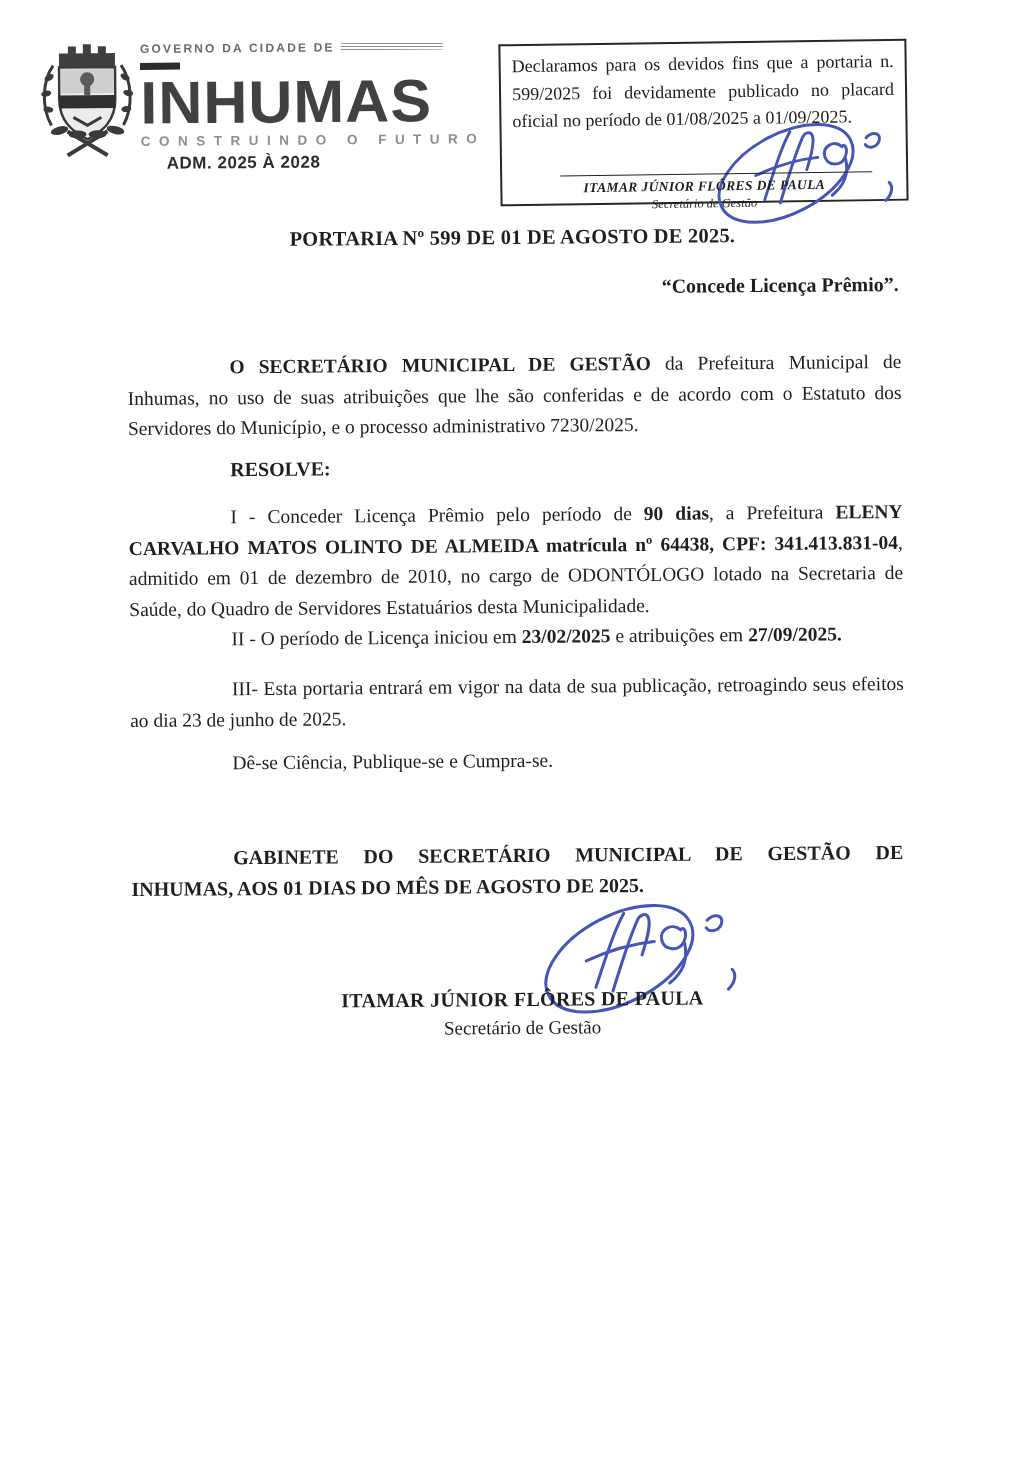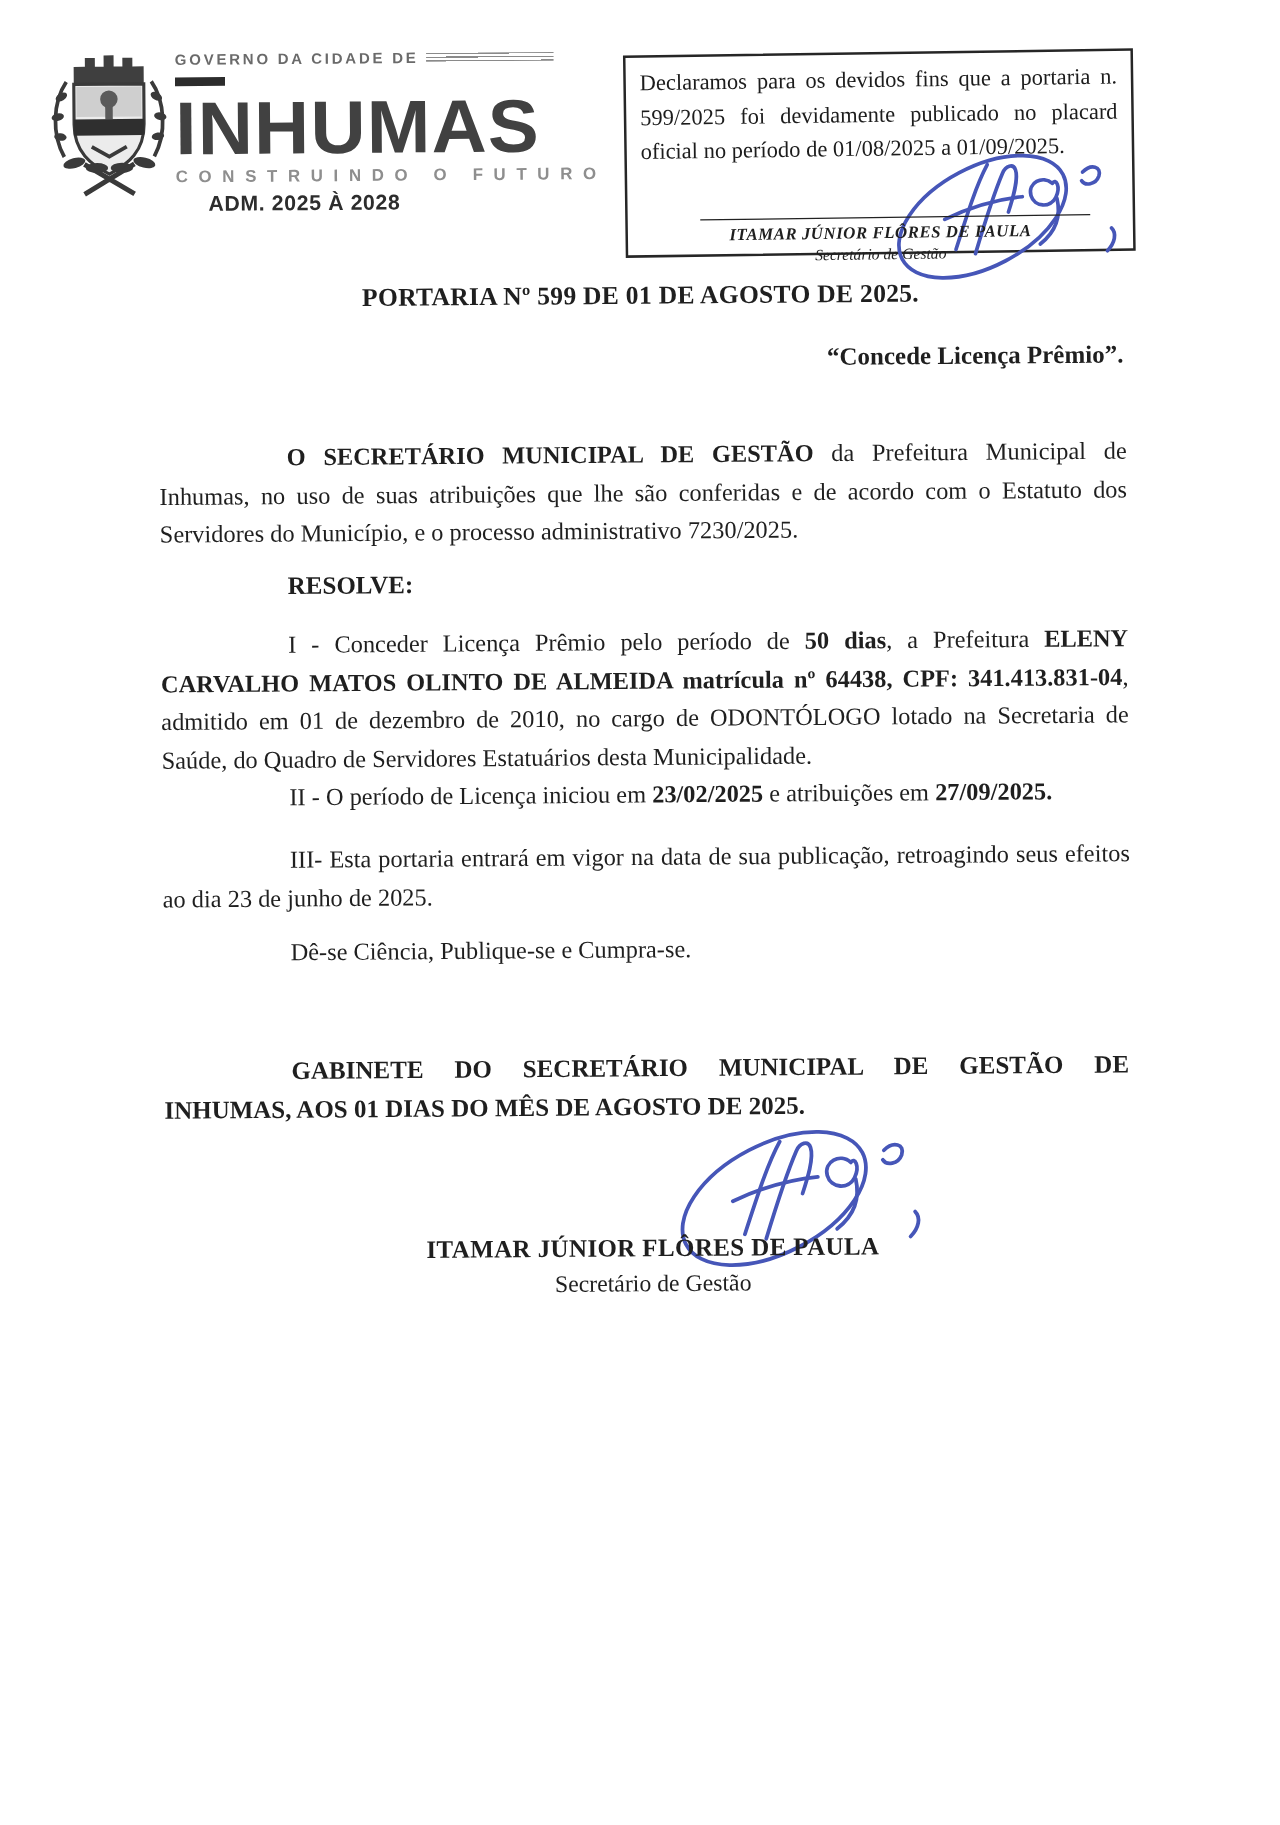--- a/index.html
+++ b/index.html
@@ -134,21 +134,21 @@
       <div class="decl-role">Secretário de Gestão</div>
     </div>
 
     <div class="doc-title">PORTARIA Nº 599 DE 01 DE AGOSTO DE 2025.</div>
     <div class="doc-subtitle">“Concede Licença Prêmio”.</div>
 
     <div class="para p1"><b>O SECRETÁRIO MUNICIPAL DE GESTÃO</b><span> da Prefeitura Municipal de Inhumas, no uso de suas atribuições que lhe são conferidas e de acordo com o Estatuto dos Servidores do Município, e o processo administrativo 7230/2025.</span></div>
 
     <div class="para resolve">RESOLVE:</div>
 
-    <div class="para pI"><span>I - Conceder Licença Prêmio pelo período de </span><b>50 dias</b><span>, a Prefeitura </span><b>ELENY CARVALHO MATOS OLINTO DE ALMEIDA matrícula nº 64438, CPF: 341.413.831-04</b><span>, admitido em 01 de dezembro de 2010, no cargo de ODONTÓLOGO lotado na Secretaria de Saúde, do Quadro de Servidores Estatuários desta Municipalidade.</span></div>
+    <div class="para pI"><span>I - Conceder Licença Prêmio pelo período de </span><b>90 dias</b><span>, a Prefeitura </span><b>ELENY CARVALHO MATOS OLINTO DE ALMEIDA matrícula nº 64438, CPF: 341.413.831-04</b><span>, admitido em 01 de dezembro de 2010, no cargo de ODONTÓLOGO lotado na Secretaria de Saúde, do Quadro de Servidores Estatuários desta Municipalidade.</span></div>
 
     <div class="para pII"><span>II - O período de Licença iniciou em </span><b>23/02/2025</b><span> e atribuições em </span><b>27/09/2025.</b></div>
 
     <div class="para pIII">III- Esta portaria entrará em vigor na data de sua publicação, retroagindo seus efeitos ao dia 23 de junho de 2025.</div>
 
     <div class="para closing">Dê-se Ciência, Publique-se e Cumpra-se.</div>
 
     <div class="gab">
       <div class="gab-line1">GABINETE DO SECRETÁRIO MUNICIPAL DE GESTÃO DE</div>
       <div class="gab-line2">INHUMAS, AOS 01 DIAS DO MÊS DE AGOSTO DE 2025.</div>

